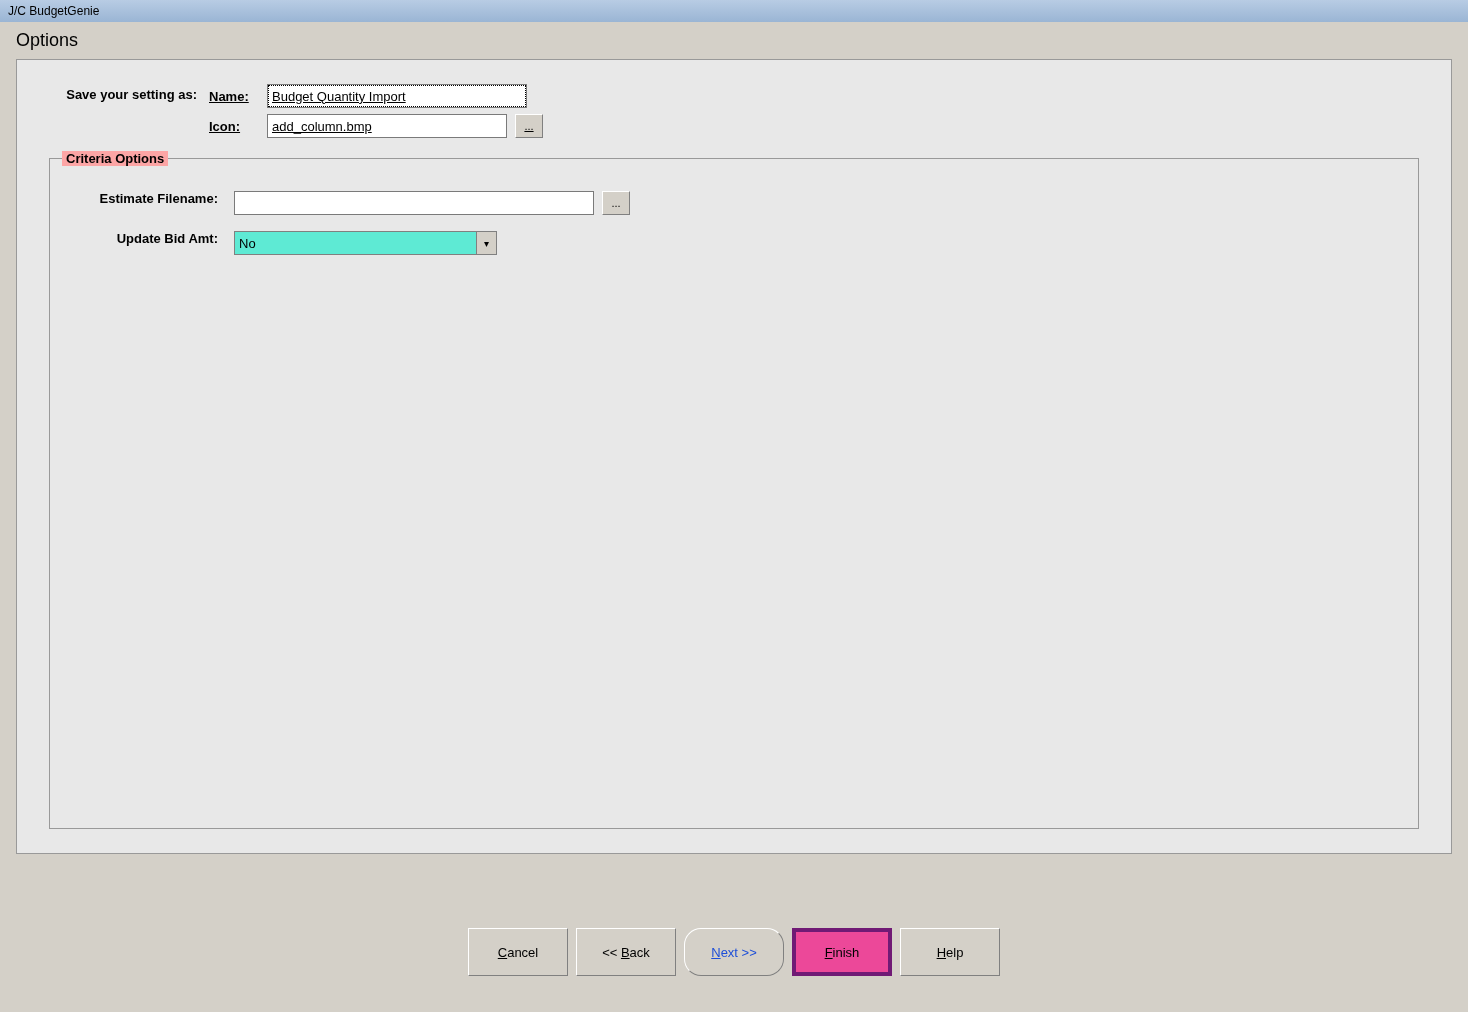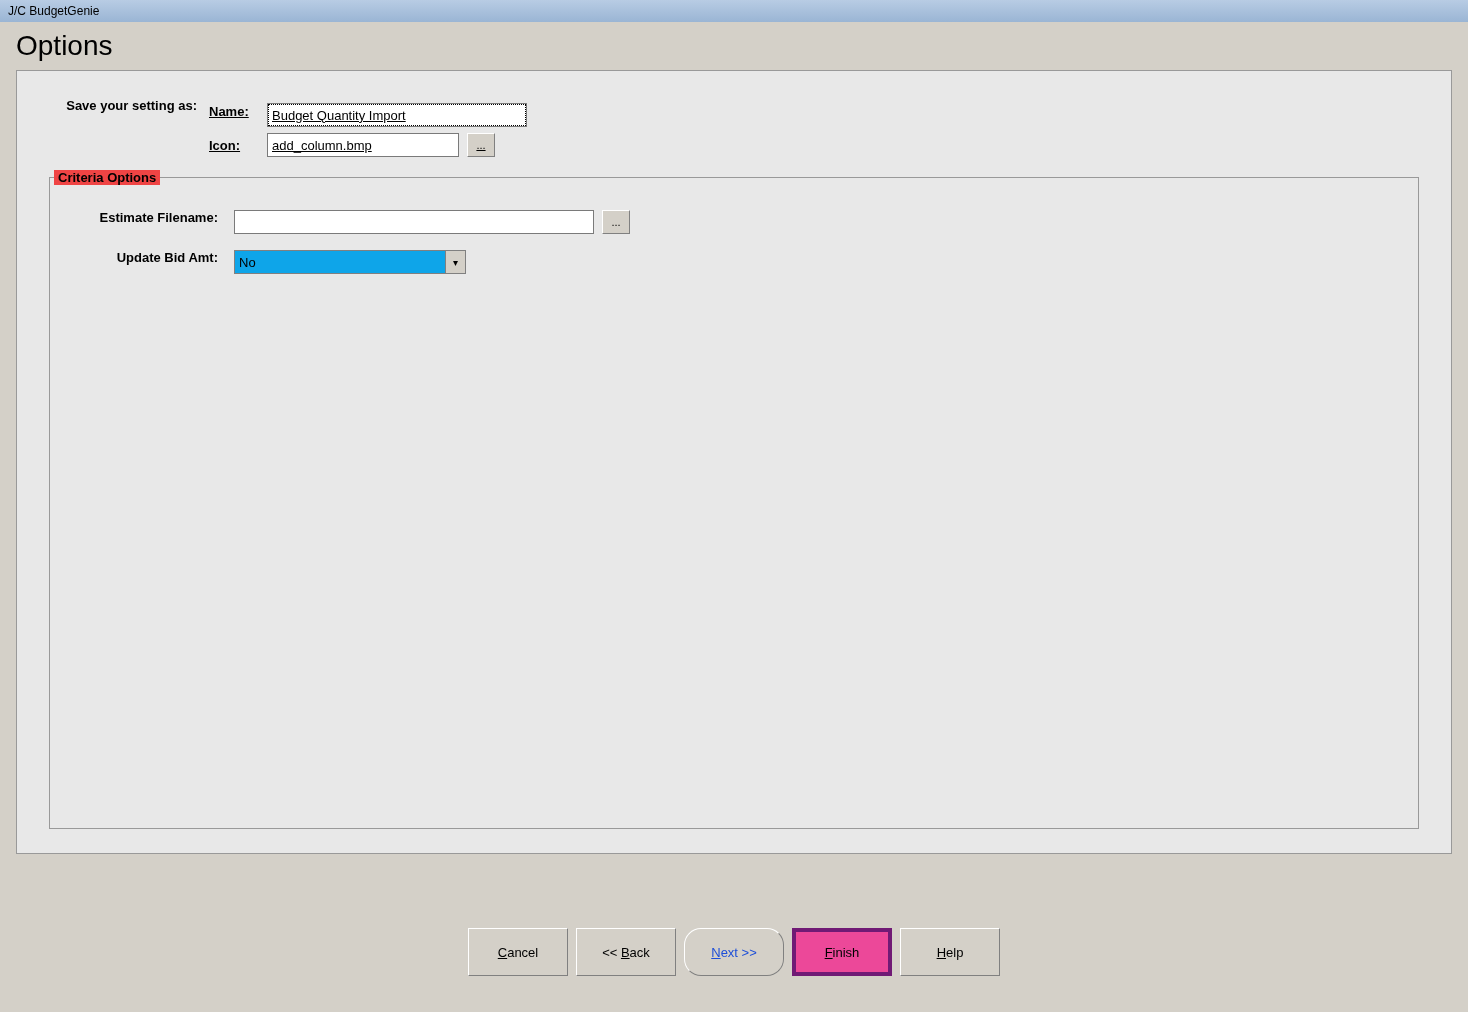--- a/index.html
+++ b/index.html
@@ -30,21 +30,21 @@
       background: linear-gradient(to bottom, #b8cce4, #9ab5d4);
       padding: 4px 8px;
       font-size: 12px;
       color: #000;
       height: 22px;
       display: flex;
       align-items: flex-end;
     }
 
     .page-title {
-      font-size: 28px;
+      font-size: 18px;
       font-weight: normal;
       padding: 8px 16px 8px 16px;
       color: #000;
     }
 
     .content-area {
       flex: 1;
       padding: 0 16px 20px 16px;
       display: flex;
       flex-direction: column;
@@ -95,25 +95,24 @@
 
     .name-input {
       width: 260px;
       height: 24px;
       border: 1px solid #7a7a7a;
       background: #fff;
       padding: 2px 4px;
       font-size: 13px;
       outline: 1px dotted #000;
       outline-offset: -2px;
-      margin-top: 8px;
     }
 
     .icon-input {
-      width: 192px;
+      width: 240px;
       height: 24px;
       border: 1px solid #7a7a7a;
       background: #fff;
       padding: 2px 4px;
       font-size: 13px;
     }
 
     .browse-btn {
       width: 28px;
       height: 24px;
@@ -132,22 +131,22 @@
       border: 1px solid #999;
       padding: 12px 16px 20px 16px;
       position: relative;
       background: #e8e8e8;
       flex: 1;
     }
 
     .criteria-legend {
       position: absolute;
       top: -8px;
-      left: 4px;
-      background: #ef4444;
+      left: 12px;
+      background: #fca5a5;
       padding: 0 4px;
       font-weight: bold;
       font-size: 13px;
       text-align: center;
     }
 
     .criteria-content {
       padding-top: 20px;
       display: flex;
       flex-direction: column;
@@ -172,24 +171,24 @@
       height: 24px;
       border: 1px solid #7a7a7a;
       background: #fff;
       padding: 2px 4px;
       font-size: 13px;
     }
 
     .select-box {
       display: flex;
       align-items: center;
-      width: 232px;
+      width: 263px;
       height: 24px;
       border: 1px solid #808080;
-      background: #0ea5e9;
+      background: #5eead4;
       font-size: 13px;
       position: relative;
       cursor: pointer;
     }
 
     .select-box-text {
       flex: 1;
       padding: 0 4px;
     }
 

